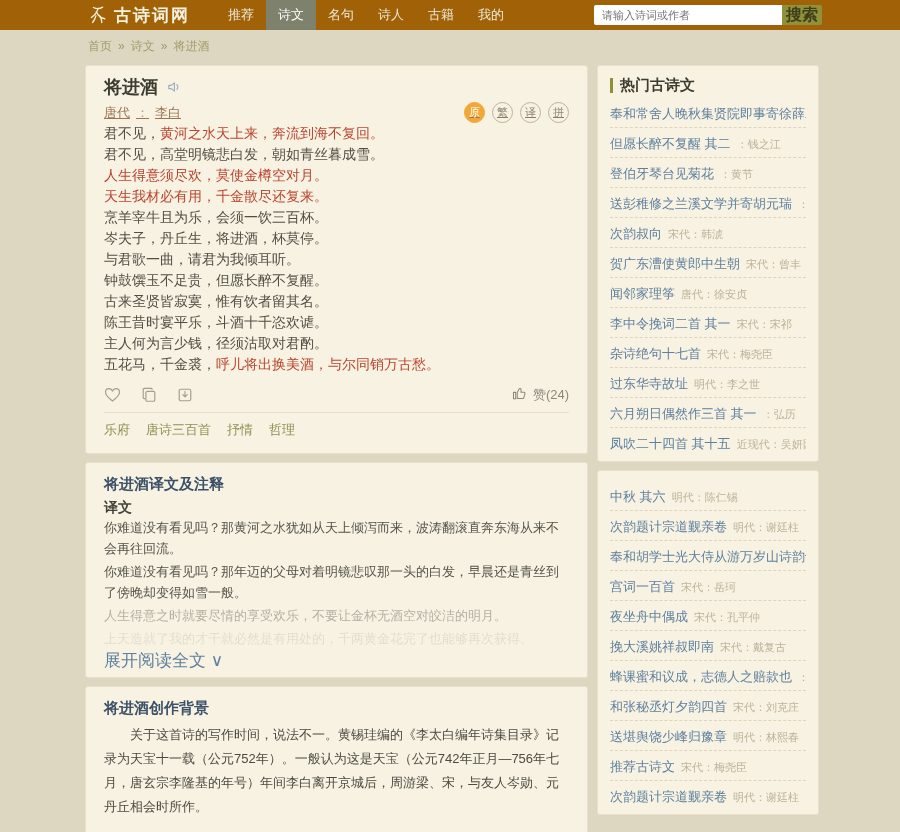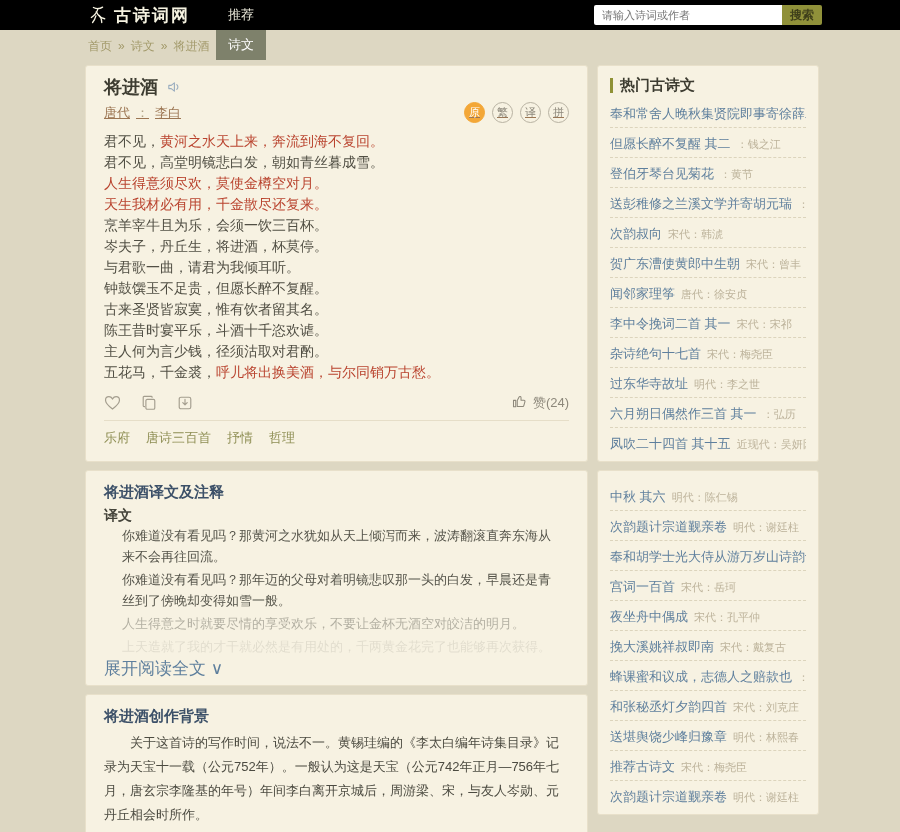--- a/index.html
+++ b/index.html
@@ -6,42 +6,42 @@
   html,body { width: 900px; height: 832px; overflow: hidden; }
   body {
     font-family: "Liberation Sans", "DejaVu Sans", sans-serif;
     background: #ddd7c2;
     color: #4c4b41;
   }
   a { text-decoration: none; cursor: pointer; }
 
   
   .topbar {
-    height: 30px; background: #000000;
+    height: 30px; background: #a16207;
     display: flex; align-items: center;
     padding-left: 88px;
   }
   .logo { display: flex; align-items: center; gap: 6px; color: #f5f2e0; }
   .logo svg { display: block; }
   .logo-text { font-size: 17px; font-weight: bold; letter-spacing: 2px; }
-  .main-nav { display: flex; margin-left: 26px; height: 30px; flex-direction: column; }
+  .main-nav { display: flex; margin-left: 26px; height: 30px; }
   .nav-item {
     display: block; padding: 0 12px; line-height: 30px;
     font-size: 13px; color: #eceadb;
   }
   .nav-item.active { background: #7e816b; color: #ffffff; }
   .search-box { margin-left: auto; margin-right: 78px; display: flex; height: 20px; }
   .search-input {
     width: 188px; height: 20px; border: none; background: #ffffff;
     font-size: 11px; padding: 0 8px; color: #555; outline: none;
     border-radius: 2px 0 0 2px; font-family: inherit;
   }
   .search-btn {
     width: 40px; height: 20px; border: none; background: #90913a;
-    color: #3e3e1a; font-size: 12px; font-weight: bold; cursor: pointer;
+    color: #3e3e1a; font-size: 16px; font-weight: bold; cursor: pointer;
     border-radius: 0 2px 2px 0; font-family: inherit;
   }
 
   
   .breadcrumb { padding: 8px 0 4px 88px; font-size: 12px; color: #a39a6b; }
   .breadcrumb a, .breadcrumb span.bc-item { color: #a39a6b; }
   .bc-sep { margin: 0 6px; color: #a39a6b; }
 
   
   .content { display: flex; align-items: flex-start; gap: 9px; padding: 6px 0 0 85px; }
@@ -60,35 +60,35 @@
   .meta-sep { margin: 0 6px; color: #b0a285; }
   .author-link { color: #9c7653; }
   .poem-tools { margin-left: auto; display: flex; gap: 7px; }
   .tool {
     width: 21px; height: 21px; border-radius: 50%;
     border: 1px solid #b8b2a2; color: #8d887b;
     font-size: 11px; display: flex; align-items: center; justify-content: center;
     cursor: pointer; background: transparent;
   }
   .tool.active { background: #f3a737; border-color: #f3a737; color: #ffffff; }
-  .poem-body { margin-top: 8px; }
+  .poem-body { }
   .poem-line { font-size: 14px; line-height: 21px; color: #514f44; }
   .poem-line .red { color: #b9432e; }
   .action-row { margin-top: 10px; display: flex; align-items: center; gap: 20px; color: #a49e8f; }
   .action-icon { display: flex; cursor: pointer; color: #a49e8f; }
   .like-group { margin-left: auto; display: flex; align-items: center; gap: 5px; color: #8d887b; font-size: 13px; cursor: pointer; }
   .tag-divider { margin-top: 8px; border-top: 1px solid #e6dec8; }
   .tags-row { padding: 8px 0; display: flex; gap: 16px; }
   .tag { font-size: 13px; color: #8f8f55; }
 
   
   .card-section { padding: 12px 18px 4px; }
   .section-title { font-size: 15px; line-height: 18px; font-weight: bold; color: #3c5068; }
   .subheading { margin: 6px 0 2px; font-size: 14px; line-height: 16px; font-weight: bold; color: #45443a; }
-  .trans-p { margin: 2px 18px; font-size: 13px; line-height: 21px; color: #55544a; }
+  .trans-p { margin: 2px 0; font-size: 13px; line-height: 21px; color: #55544a; }
   .trans-p.fade1 { opacity: 0.42; }
   .trans-p.fade2 { opacity: 0.13; }
   .expand { text-align: left; font-size: 17px; color: #5e7f9d; line-height: 20px; padding-bottom: 2px; cursor: pointer; }
 
   .card-bg { padding: 12px 18px 8px; }
   .bg-p { margin: 6px 0; font-size: 13px; line-height: 24px; text-indent: 2em; color: #4c4b41; }
 
   
   .sb-card { padding: 10px 12px 4px; }
   .sb-head { display: flex; align-items: center; gap: 7px; margin-bottom: 4px; }

